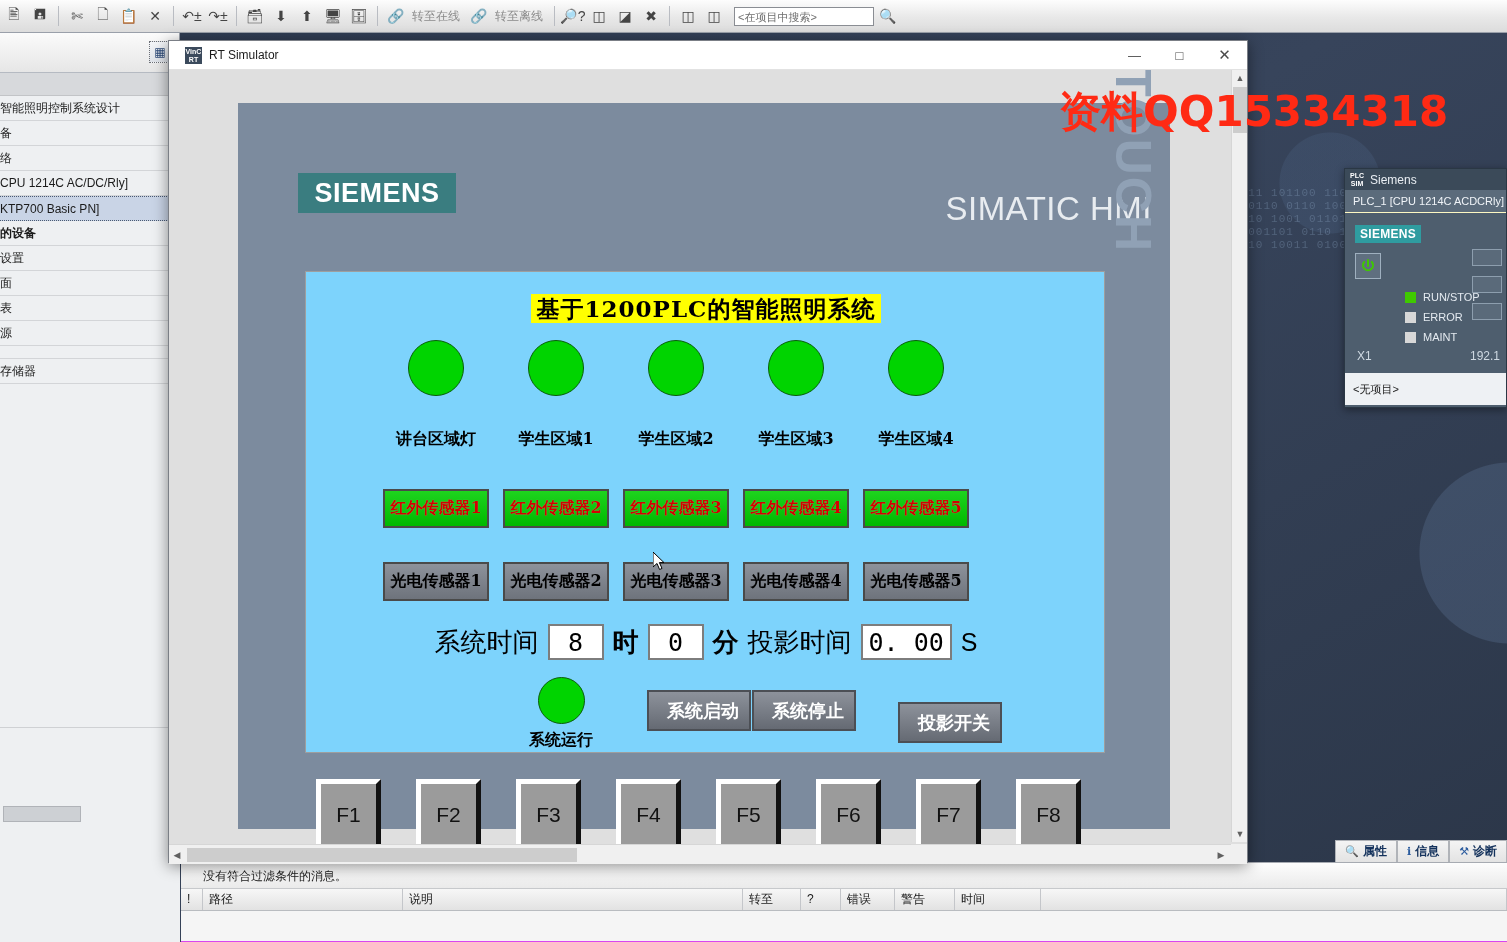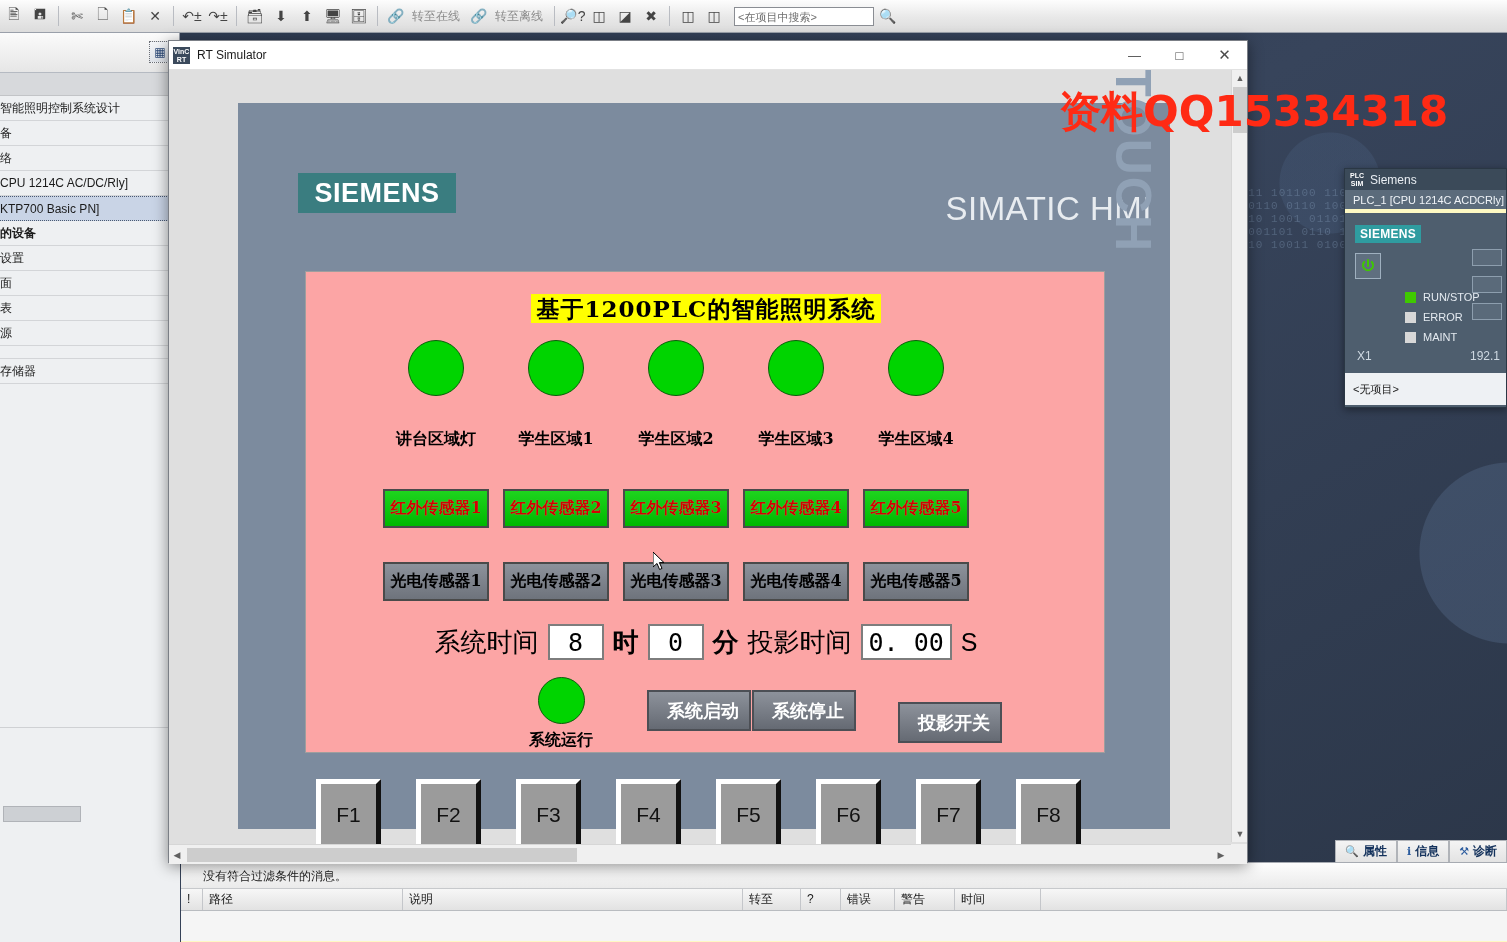--- a/index.html
+++ b/index.html
@@ -76,21 +76,21 @@
     background: #eef0f2; border-top: 1px solid #cfd1d4;
   }
   .lt-miniscroll {
     position: absolute; left: 3px; bottom: 120px; width: 78px; height: 16px;
     background: #cdd0d4; border: 1px solid #b0b3b8;
   }
 
   
   .tia-bottom {
     position: absolute; left: 181px; bottom: 0; width: 1326px; height: 80px;
-    background: #fef9c3; border-top: 1px solid #a7abb2;
+    background: #d946ef; border-top: 1px solid #a7abb2;
   }
   .msg-note {
     height: 26px; line-height: 26px; font-size: 12px; color: #1b1b1b;
     padding-left: 22px; background: linear-gradient(#fdfdfd,#eaeaea);
     border-bottom: 1px solid #c7c9cc;
   }
   .msg-headrow {
     display: flex; height: 22px; align-items: stretch;
     background: linear-gradient(#f7f7f7,#e2e2e2); border-bottom: 1px solid #b9bcc0;
   }
@@ -112,21 +112,21 @@
   .tia-tab .ti { font-size: 11px; color: #2a5b9e; font-weight: normal; }
 
   
   .rtwin {
     position: absolute; left: 168px; top: 40px; width: 1080px; height: 823px;
     background: #f0f0f0; border: 1px solid #7b7f86;
     box-shadow: 0 3px 14px rgba(0,0,0,.45);
   }
   .rt-title {
     height: 29px; background: #ffffff; display: flex; align-items: center;
-    padding-left: 4px; border-bottom: 1px solid #e2e2e2;
+    padding-left: 16px; border-bottom: 1px solid #e2e2e2;
   }
   .rt-icon {
     width: 17px; height: 17px; background: #3b4a5c; color: #fff;
     font-size: 7px; line-height: 8px; text-align: center; font-weight: bold;
     font-family: "Liberation Sans", sans-serif; padding-top: 1px; margin-right: 7px;
   }
   .rt-icon i { display: block; font-style: normal; }
   .rt-name { font-size: 12px; color: #1b1b1b; }
   .rt-ctrls { margin-left: auto; display: flex; height: 29px; }
   .rt-ctrl {
@@ -175,21 +175,21 @@
     font-family: "Liberation Sans", sans-serif; letter-spacing: .5px; white-space: nowrap; margin-top: 19px;
   }
   .touch-word {
     position: absolute; right: 8px; top: 150px;
     font-size: 50px; color: #90a1b5; font-weight: bold; letter-spacing: 2px;
     transform: rotate(90deg); transform-origin: right top; white-space: nowrap;
   }
 
   .screen {
     position: absolute; left: 67px; top: 168px; width: 800px; height: 482px;
-    background: #fca5a5; border: 1px solid #9e9e9e;
+    background: #7dd3fc; border: 1px solid #9e9e9e;
   }
   .scr-title {
     position: absolute; left: 0; top: 22px; width: 800px; text-align: center;
   }
   .scr-title span {
     background: #ffff00; color: #000; font-size: 23px; font-weight: bold;
     padding: 1px 6px; font-family: "DejaVu Serif", "Liberation Serif", serif;
     letter-spacing: 1px;
   }
 
@@ -282,21 +282,21 @@
     height: 21px; background: #3b4a59; display: flex; align-items: center;
     padding-left: 5px; gap: 6px;
   }
   .ps-badge {
     font-size: 7px; line-height: 8px; color: #fff; font-weight: bold; text-align: center;
   }
   .ps-badge i { display: block; font-style: normal; }
   .ps-tname { font-size: 12px; color: #e9eef3; }
   .ps-sub {
     height: 23px; background: #5b6b7b; display: flex; align-items: center;
-    padding-left: 8px; font-size: 11px; color: #f0f4f8; border-bottom: 4px solid #fef9c3;
+    padding-left: 8px; font-size: 11px; color: #f0f4f8; border-bottom: 1px solid #fef9c3;
   }
   .ps-main { position: relative; height: 160px; background: #4e5e6e; }
   .ps-siemens {
     position: absolute; left: 10px; top: 12px; background: #2f9ca0; color: #fff;
     font-size: 12px; font-weight: bold; padding: 2px 5px; letter-spacing: .3px;
   }
   .ps-power {
     position: absolute; left: 10px; top: 40px; width: 26px; height: 26px;
     background: #5f6f7f; border: 1px solid #9fb0bf;
     display: flex; align-items: center; justify-content: center;

